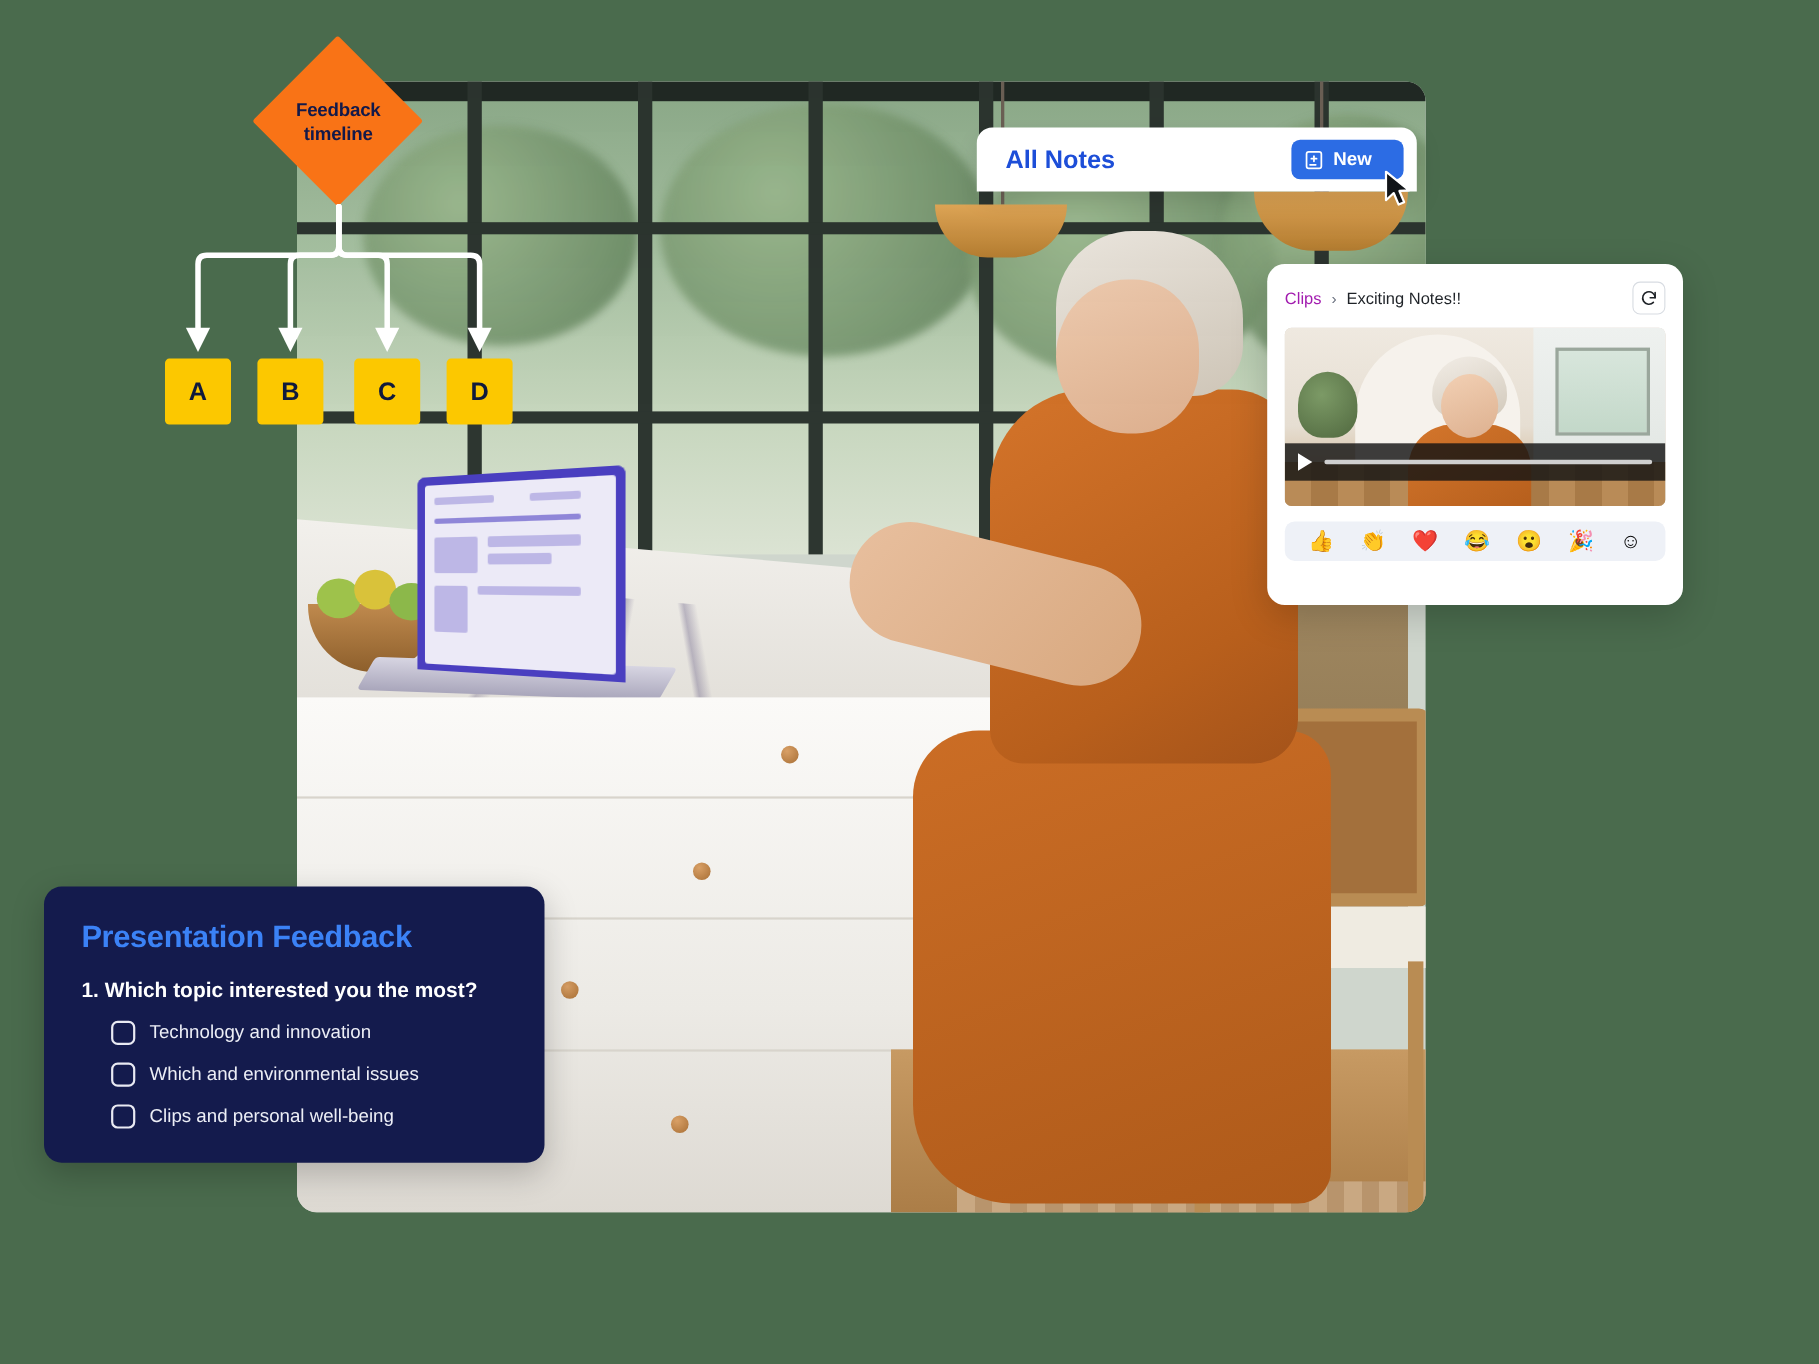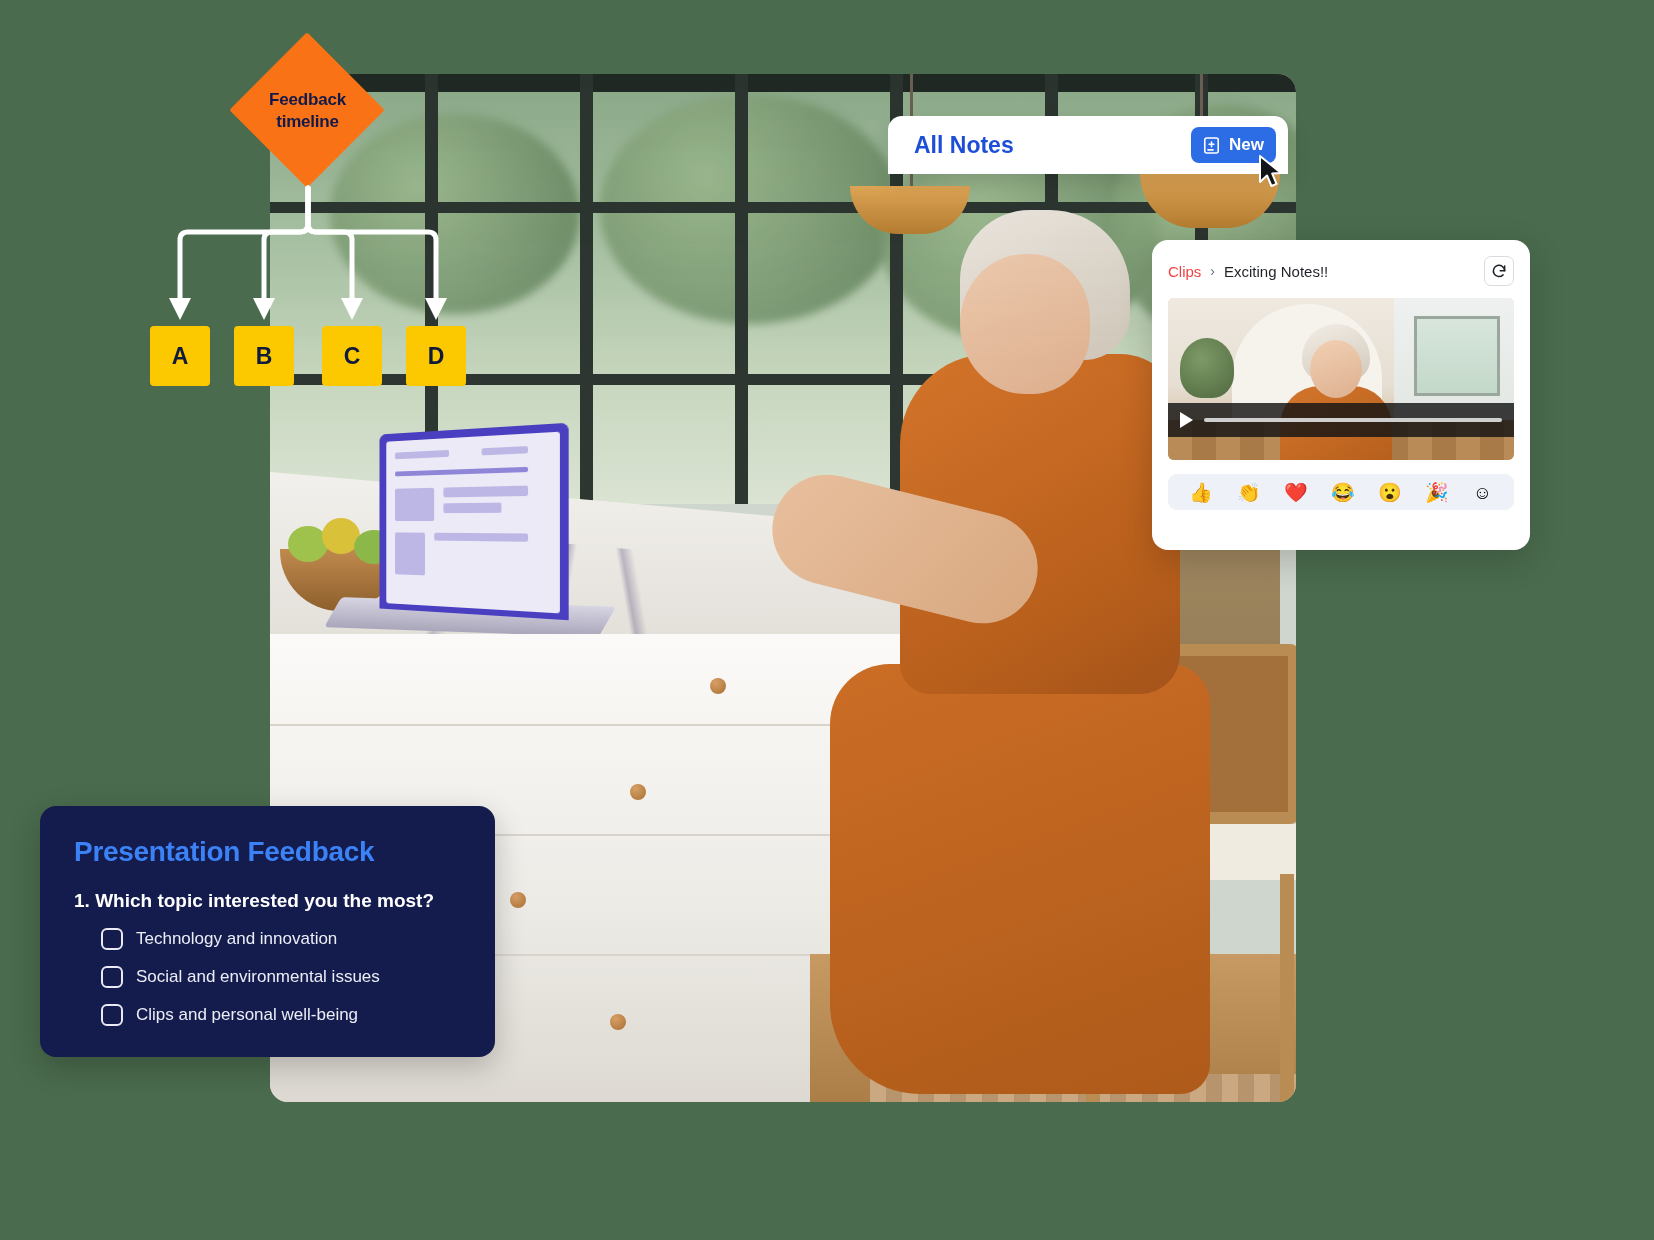--- a/index.html
+++ b/index.html
@@ -189,34 +189,34 @@
   .notes-panel {
     position: absolute; left: 888px; top: 116px; width: 400px; height: 58px;
     background: #ffffff; border-radius: 14px 14px 0 0;
     display: flex; align-items: center; padding: 0 12px 0 26px;
     box-shadow: 0 8px 24px rgba(0,0,0,.12);
   }
   .notes-title { font-size: 23px; font-weight: 700; color: #1d4ed8; flex: 1; }
   .new-btn {
     display:flex; align-items:center; gap:8px;
     background:#2c6ce4; color:#fff; border:none; border-radius:8px;
-    padding: 8px 12px 8px 11px; font-size: 17px; font-weight: 700;
+    padding: 8px 29px 8px 11px; font-size: 17px; font-weight: 700;
     font-family: "Liberation Sans", sans-serif; cursor:pointer;
   }
   .cursor-arrow { position:absolute; left: 1258px; top: 155px; width: 26px; height: 34px; }
 
   
   .clips-panel {
     position: absolute; left: 1152px; top: 240px; width: 378px; height: 310px;
     background: #ffffff; border-radius: 16px;
     box-shadow: 0 10px 34px rgba(0,0,0,.18);
     padding: 16px;
   }
   .clips-head { display:flex; align-items:center; height: 30px; }
-  .crumb-link { color:#ef4444; font-size:15px; font-weight:500; cursor:pointer; }
+  .crumb-link { color:#a21caf; font-size:15px; font-weight:500; cursor:pointer; }
   .crumb-sep { color:#6b7280; font-size:14px; margin: 0 9px; }
   .crumb-cur { color:#1f2328; font-size:15px; font-weight:500; flex:1; }
   .refresh-btn {
     width: 30px; height: 30px; border:1px solid #d8dce2; border-radius:7px;
     background:#fff; display:flex; align-items:center; justify-content:center;
     cursor:pointer;
   }
   .video-box {
     position: relative; margin-top: 12px; height: 162px; border-radius: 6px;
     overflow: hidden; background: #d7d0c6;
@@ -479,19 +479,19 @@
     <span>1.</span>
     <span>Which topic interested you the most?</span>
   </div>
 
   <div class="fb-opt">
     <div class="fb-box"></div>
     <div class="fb-label">Technology and innovation</div>
   </div>
   <div class="fb-opt">
     <div class="fb-box"></div>
-    <div class="fb-label">Social and environmental issues</div>
+    <div class="fb-label">Which and environmental issues</div>
   </div>
   <div class="fb-opt">
     <div class="fb-box"></div>
     <div class="fb-label">Clips and personal well-being</div>
   </div>
 </div>
 
 </body></html>

